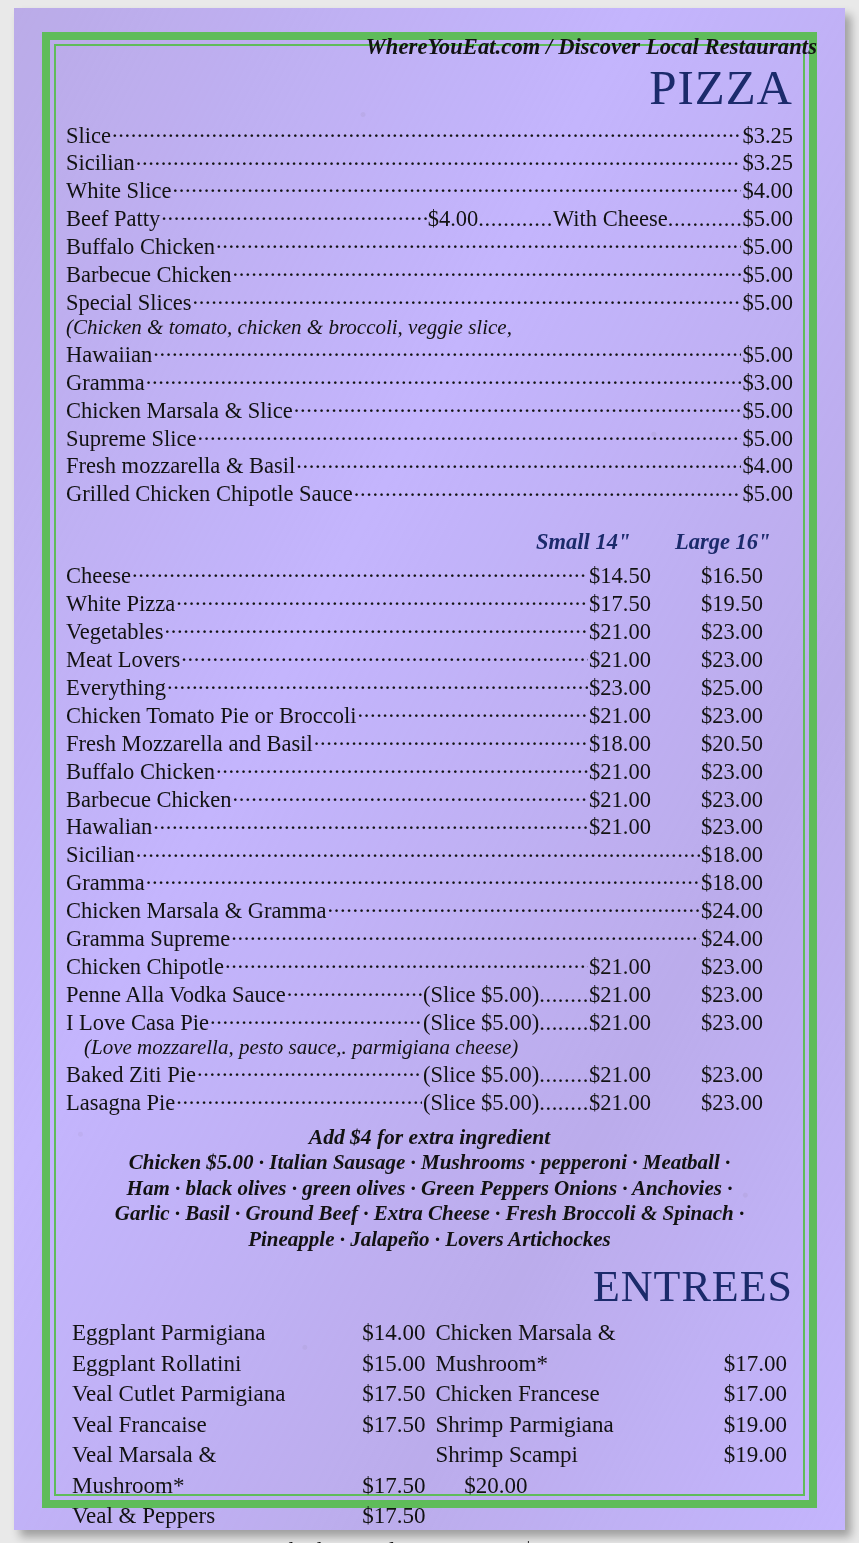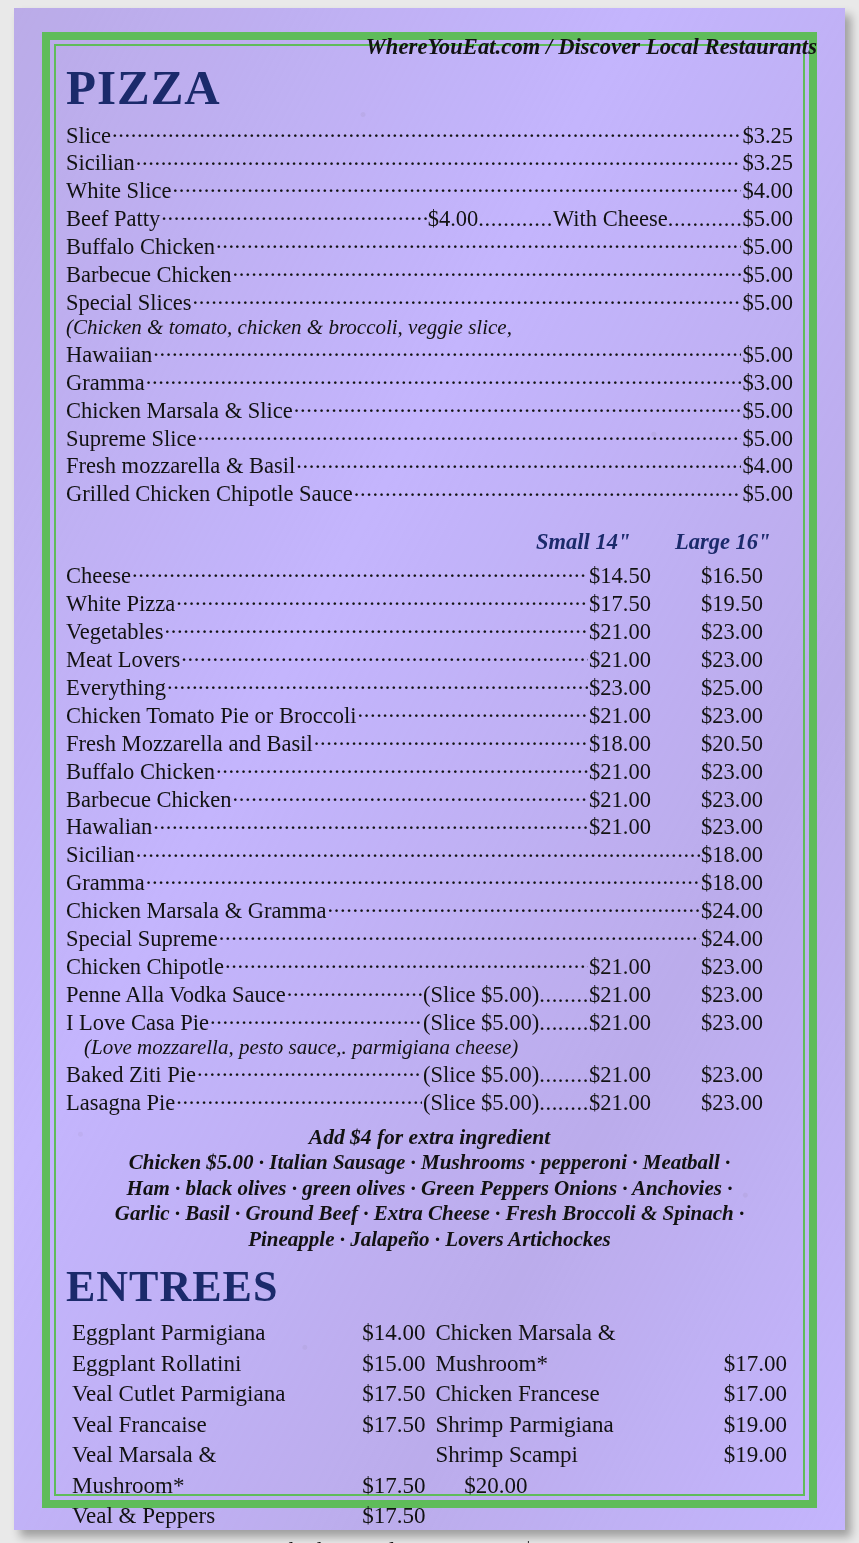--- a/index.html
+++ b/index.html
@@ -68,23 +68,23 @@
   }
 
   
   .content {
     position: absolute;
     left: 52px; top: 44px; right: 52px; bottom: 42px;
     z-index: 4;
   }
 
   .section-title {
-    text-align: left;
+    text-align: right;
     color: #1b2a6b;
-    font-weight: bold;
+    font-weight: normal;
     letter-spacing: 1px;
   }
   .title-pizza   { font-size: 49px; line-height: 52px; margin-top: 10px; }
   .title-entrees { font-size: 44px; line-height: 50px; margin-top: 10px; margin-bottom: 6px; }
 
   
   .rows { margin-top: 6px; }
 
   .row {
     display: flex;
@@ -358,21 +358,21 @@
         <span class="nm">Gramma</span>
         <span class="dots"></span>
         <span class="p2">$18.00</span>
       </div>
       <div class="row">
         <span class="nm">Chicken Marsala &amp; Gramma</span>
         <span class="dots"></span>
         <span class="p2">$24.00</span>
       </div>
       <div class="row">
-        <span class="nm">Special Supreme</span>
+        <span class="nm">Gramma Supreme</span>
         <span class="dots"></span>
         <span class="p2">$24.00</span>
       </div>
       <div class="row">
         <span class="nm">Chicken Chipotle</span>
         <span class="dots"></span>
         <span class="p1">$21.00</span>
         <span class="p2">$23.00</span>
       </div>
 

